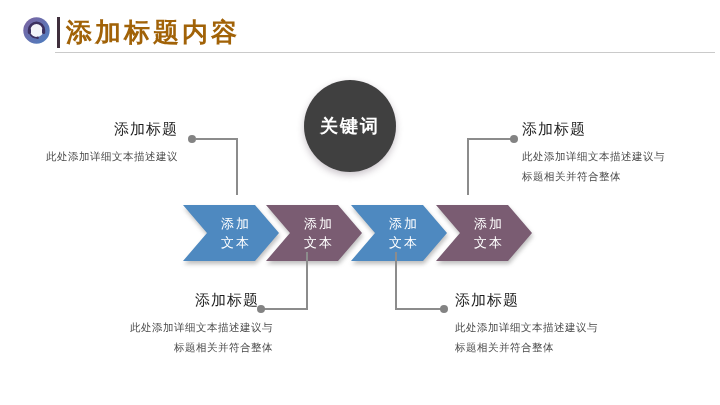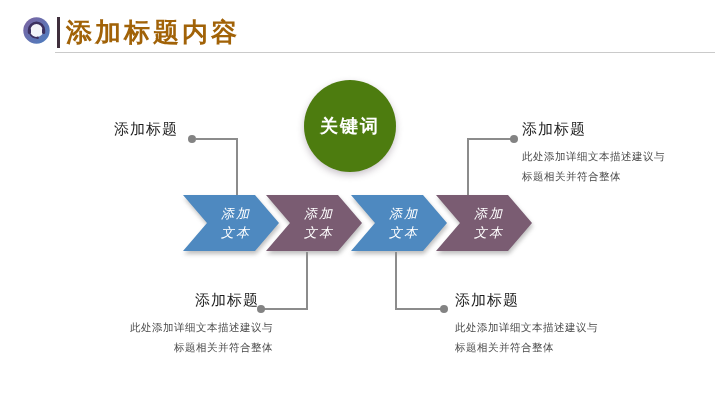--- a/index.html
+++ b/index.html
@@ -11,26 +11,26 @@
   .hdr-icon{position:absolute;left:22px;top:16px;width:29px;height:29px;}
   .hdr-bar{position:absolute;left:57px;top:17px;width:3px;height:31px;background:#3f2f3c;}
   .hdr-title{
     position:absolute;left:66px;top:16px;height:32px;line-height:32px;
     font-size:26px;font-weight:700;color:#a16207;letter-spacing:3px;white-space:nowrap;
   }
   .hdr-divider{position:absolute;left:55px;top:52px;width:660px;height:1px;background:#cacaca;}
   
   .kw-circle{
     position:absolute;left:304px;top:80px;width:92px;height:92px;border-radius:50%;
-    background:#4d7c0f;box-shadow:0 3px 7px rgba(60,40,60,.28);
+    background:#404040;box-shadow:0 3px 7px rgba(60,40,60,.28);
     display:flex;align-items:center;justify-content:center;
     color:#ffffff;font-size:18px;font-weight:700;letter-spacing:2px;
   }
   
-  .arrow-wrap{position:absolute;top:195px;width:96px;height:56px;filter:drop-shadow(1px 3px 2px rgba(70,70,70,.35));font-style:italic;}
+  .arrow-wrap{position:absolute;top:205px;width:96px;height:56px;filter:drop-shadow(1px 3px 2px rgba(70,70,70,.35));}
   .arrow{
     width:100%;height:100%;
     clip-path:polygon(0 0,calc(100% - 24px) 0,100% 50%,calc(100% - 24px) 100%,0 100%,24px 50%);
     display:flex;flex-direction:column;align-items:center;justify-content:center;
     padding-left:10px;box-sizing:border-box;
     color:#ffffff;font-size:13px;line-height:19px;letter-spacing:2px;text-align:center;
   }
   .arrow.blue{background:#4e89c0;}
   .arrow.purple{background:#7a5c72;}
   .a1{left:183px;} .a2{left:266px;} .a3{left:351px;} .a4{left:436px;}
@@ -115,20 +115,21 @@
   <div class="cline" style="left:306px;top:252px;width:2px;height:58px;"></div>
   <div class="cline" style="left:264px;top:308px;width:44px;height:2px;"></div>
   <div class="cdot" style="left:257px;top:305px;"></div>
 
   <div class="cline" style="left:395px;top:252px;width:2px;height:58px;"></div>
   <div class="cline" style="left:397px;top:308px;width:44px;height:2px;"></div>
   <div class="cdot" style="left:440px;top:305px;"></div>
 
   <div class="callout co-tl align-r">
     <div class="c-title">添加标题</div>
+    <div class="c-line">此处添加详细文本描述建议</div>
   </div>
 
   <div class="callout co-tr align-l">
     <div class="c-title">添加标题</div>
     <div class="c-line">此处添加详细文本描述建议与</div>
     <div class="c-line">标题相关并符合整体</div>
   </div>
 
   <div class="callout co-bl align-r">
     <div class="c-title">添加标题</div>

